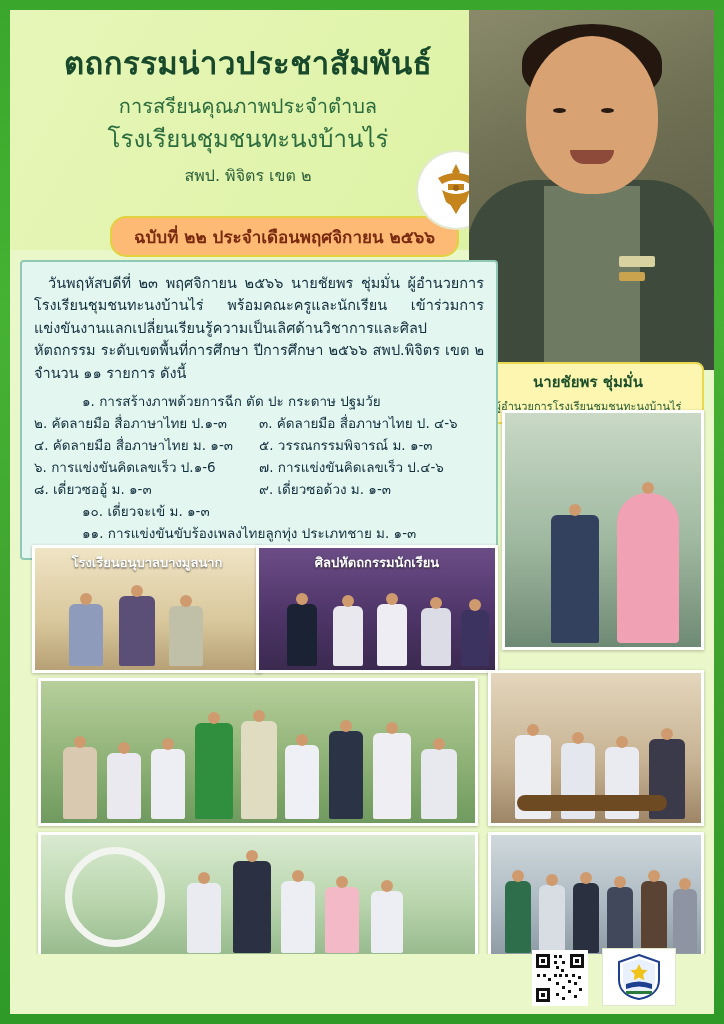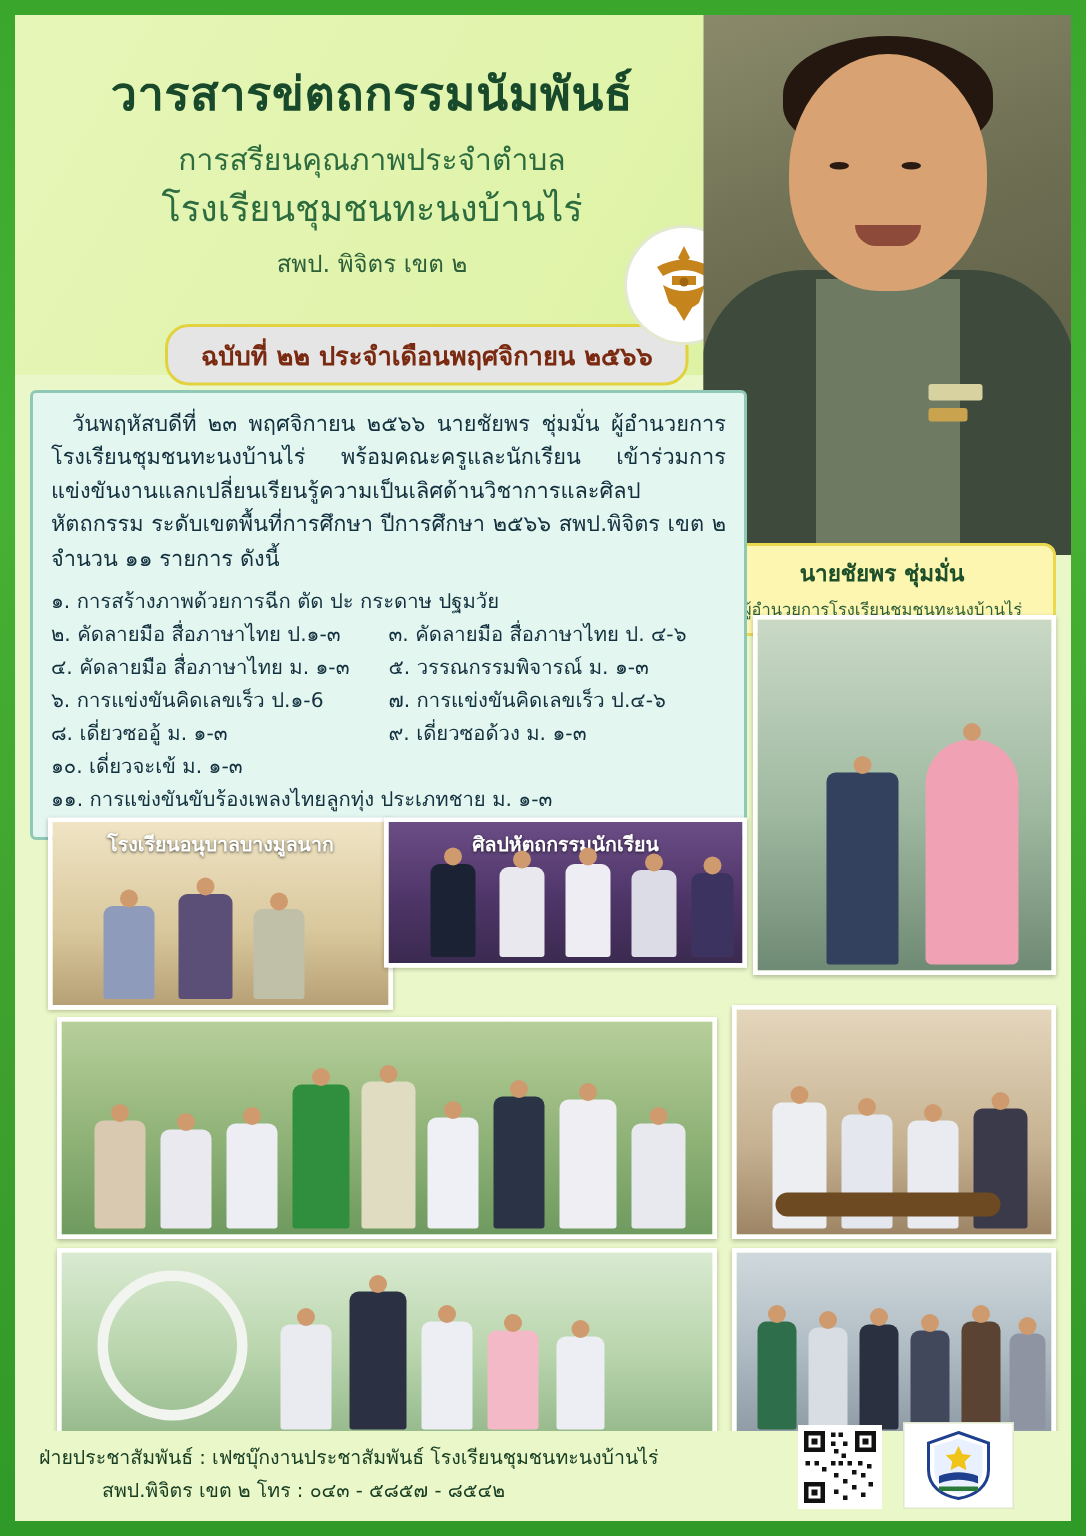--- a/index.html
+++ b/index.html
@@ -60,21 +60,21 @@
   }
   .title-sub3{
     margin-top:6px;
     font-size:16px;
     color:#2d5f3a;
   }
   .issue-badge{
     position:absolute;
     left:100px;top:212px;
     transform:translateY(-6px);
-    background:#e5e5e5;
+    background:#fdba74;
     border:2px solid #e2d23f;
     border-radius:16px;
     padding:5px 22px;
     font-size:17px;
     color:#7a2a10;
     font-weight:bold;
     white-space:nowrap;
   }
   .seal{
     position:absolute;
@@ -174,39 +174,39 @@
     text-indent:14px;
   }
   .news-list{
     margin-top:7px;
     font-size:13.5px;
     color:#13303f;
     line-height:1.62;
   }
   .news-row{display:flex;}
   .news-row .c{flex:1 1 50%;padding-right:6px;box-sizing:border-box;}
-  .news-row .c.full{flex:1 1 100%;}
+  .news-row .c.full{flex:1 1 100%;margin-left:48px;}
 
   
   .ph{
     position:absolute;
     border:3px solid #ffffff;
     box-sizing:border-box;
     overflow:hidden;
     box-shadow:0 1px 3px rgba(0,0,0,.25);
   }
   .ph .cap{
     position:absolute;left:0;right:0;top:4px;
     text-align:center;font-size:13px;color:#fff;
     text-shadow:0 1px 2px rgba(0,0,0,.7);
     font-weight:bold;
   }
   .p-teacher{left:492px;top:400px;width:202px;height:240px;background:linear-gradient(180deg,#c9d9c6 0%,#9fb8a0 55%,#6f8a74 100%);}
   .p-banner{left:10px;top:535px;width:230px;height:128px;background:linear-gradient(180deg,#efe4c4 0%,#d9c79c 60%,#b7a075 100%);margin-left:12px;}
-  .p-stage{left:246px;top:535px;width:242px;height:100px;background:linear-gradient(180deg,#6b4d86 0%,#4e3568 55%,#3b2a50 100%);font-family:Liberation Serif, serif;}
+  .p-stage{left:246px;top:535px;width:242px;height:128px;background:linear-gradient(180deg,#6b4d86 0%,#4e3568 55%,#3b2a50 100%);font-family:Liberation Serif, serif;}
   .p-group-big{left:28px;top:668px;width:440px;height:148px;background:linear-gradient(180deg,#b7cf9b 0%,#8fb277 55%,#6f9a5f 100%);}
   .p-music{left:478px;top:660px;width:216px;height:156px;background:linear-gradient(180deg,#e4d6bc 0%,#c6b292 60%,#9d8566 100%);}
   .p-wheel{left:28px;top:822px;width:440px;height:128px;background:linear-gradient(180deg,#d9ead0 0%,#b9d5ad 55%,#96b98c 100%);}
   .p-hall{left:478px;top:822px;width:216px;height:128px;background:linear-gradient(180deg,#cfd9dd 0%,#aebac2 55%,#8e9aa4 100%);}
 
   .fig{position:absolute;bottom:4px;border-radius:6px 6px 2px 2px;}
   .fig .h{position:absolute;left:50%;transform:translateX(-50%);top:-11px;width:12px;height:12px;border-radius:50%;background:#cf9b6e;}
 
   
   .footer{
@@ -234,21 +234,21 @@
 </head>
 <body>
 
 <div class="page">
   <div class="inner">
 
     <div class="header">
       <div class="header-bg"></div>
 
       <div class="masthead">
-        <div class="title-main">วารสารข่ตถกรรมนัมพันธ์</div>
+        <div class="title-main">ตถกรรมน่าวประชาสัมพันธ์</div>
         <div class="title-sub1">การสรียนคุณภาพประจำตำบล</div>
         <div class="title-sub2">โรงเรียนชุมชนทะนงบ้านไร่</div>
         <div class="title-sub3">สพป. พิจิตร เขต ๒</div>
       </div>
 
       <div class="issue-badge">ฉบับที่ ๒๒ ประจำเดือนพฤศจิกายน ๒๕๖๖</div>
 
       <div class="seal">
         <svg width="64" height="64" viewBox="0 0 64 64" aria-hidden="true">
           <circle cx="32" cy="32" r="31" fill="#ffffff"></circle>
@@ -435,24 +435,20 @@
         </div>
       <div class="fig" style="left:150px;width:26px;height:72px;background:#5b4333;">
           <span class="h"></span>
         </div>
       <div class="fig" style="left:182px;width:24px;height:64px;background:#8e94a2;">
           <span class="h"></span>
         </div>
     </div>
 
     <div class="footer">
-      <div class="footer-text">
-        <div>ฝ่ายประชาสัมพันธ์ : เฟซบุ๊กงานประชาสัมพันธ์ โรงเรียนชุมชนทะนงบ้านไร่</div>
-        <div class="l2">สพป.พิจิตร เขต ๒  โทร : ๐๔๓ - ๕๘๕๗ - ๘๕๔๒</div>
-      </div>
 
       <div class="qr">
         <svg width="52" height="52" viewBox="0 0 52 52" aria-hidden="true">
           <rect width="52" height="52" fill="#fff"></rect>
           <g fill="#111">
             <rect x="2" y="2" width="14" height="14"></rect>
               <rect x="5" y="5" width="8" height="8" fill="#fff"></rect>
               <rect x="7" y="7" width="4" height="4"></rect>
             <rect x="36" y="2" width="14" height="14"></rect>
               <rect x="39" y="5" width="8" height="8" fill="#fff"></rect>

